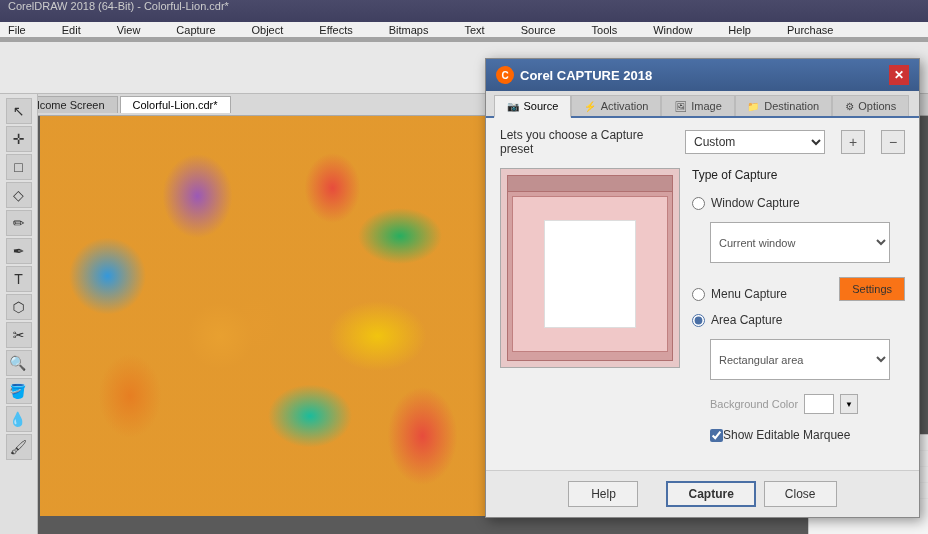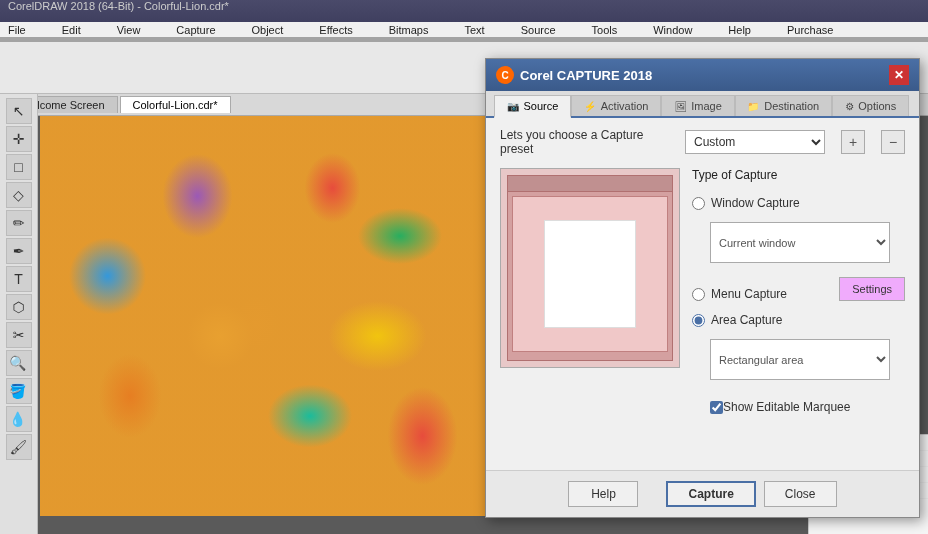--- a/index.html
+++ b/index.html
@@ -365,21 +365,21 @@
       color: #555;
     }
     .option-select:disabled {
       background: #e8e8e8;
       color: #999;
     }
 
     .settings-btn {
       padding: 2px 12px;
       border: 1px solid #aaa;
-      background: #f0abfc;
+      background: #f97316;
       font-size: 11px;
       cursor: pointer;
       color: #333;
       height: 24px;
     }
     .settings-btn:disabled {
       color: #aaa;
       cursor: default;
     }
 
@@ -685,20 +685,25 @@
         </div>
 
         <div class="dropdown-row">
           <select class="option-select">
             <option>Rectangular area</option>
             <option>Freehand area</option>
             <option>Elliptical area</option>
           </select>
         </div>
 
+        <div class="bg-color-row">
+          <span class="bg-color-label">Background Color</span>
+          <div class="bg-color-swatch"></div>
+          <div class="bg-color-arrow">▼</div>
+        </div>
 
         <div class="checkbox-row" style="margin-top:6px">
           <input type="checkbox" class="checkbox-input" checked="" style="">
           <span class="checkbox-label">Show Editable Marquee</span>
         </div>
       </div>
     </div>
   </div>
 
   <div class="dialog-footer">

